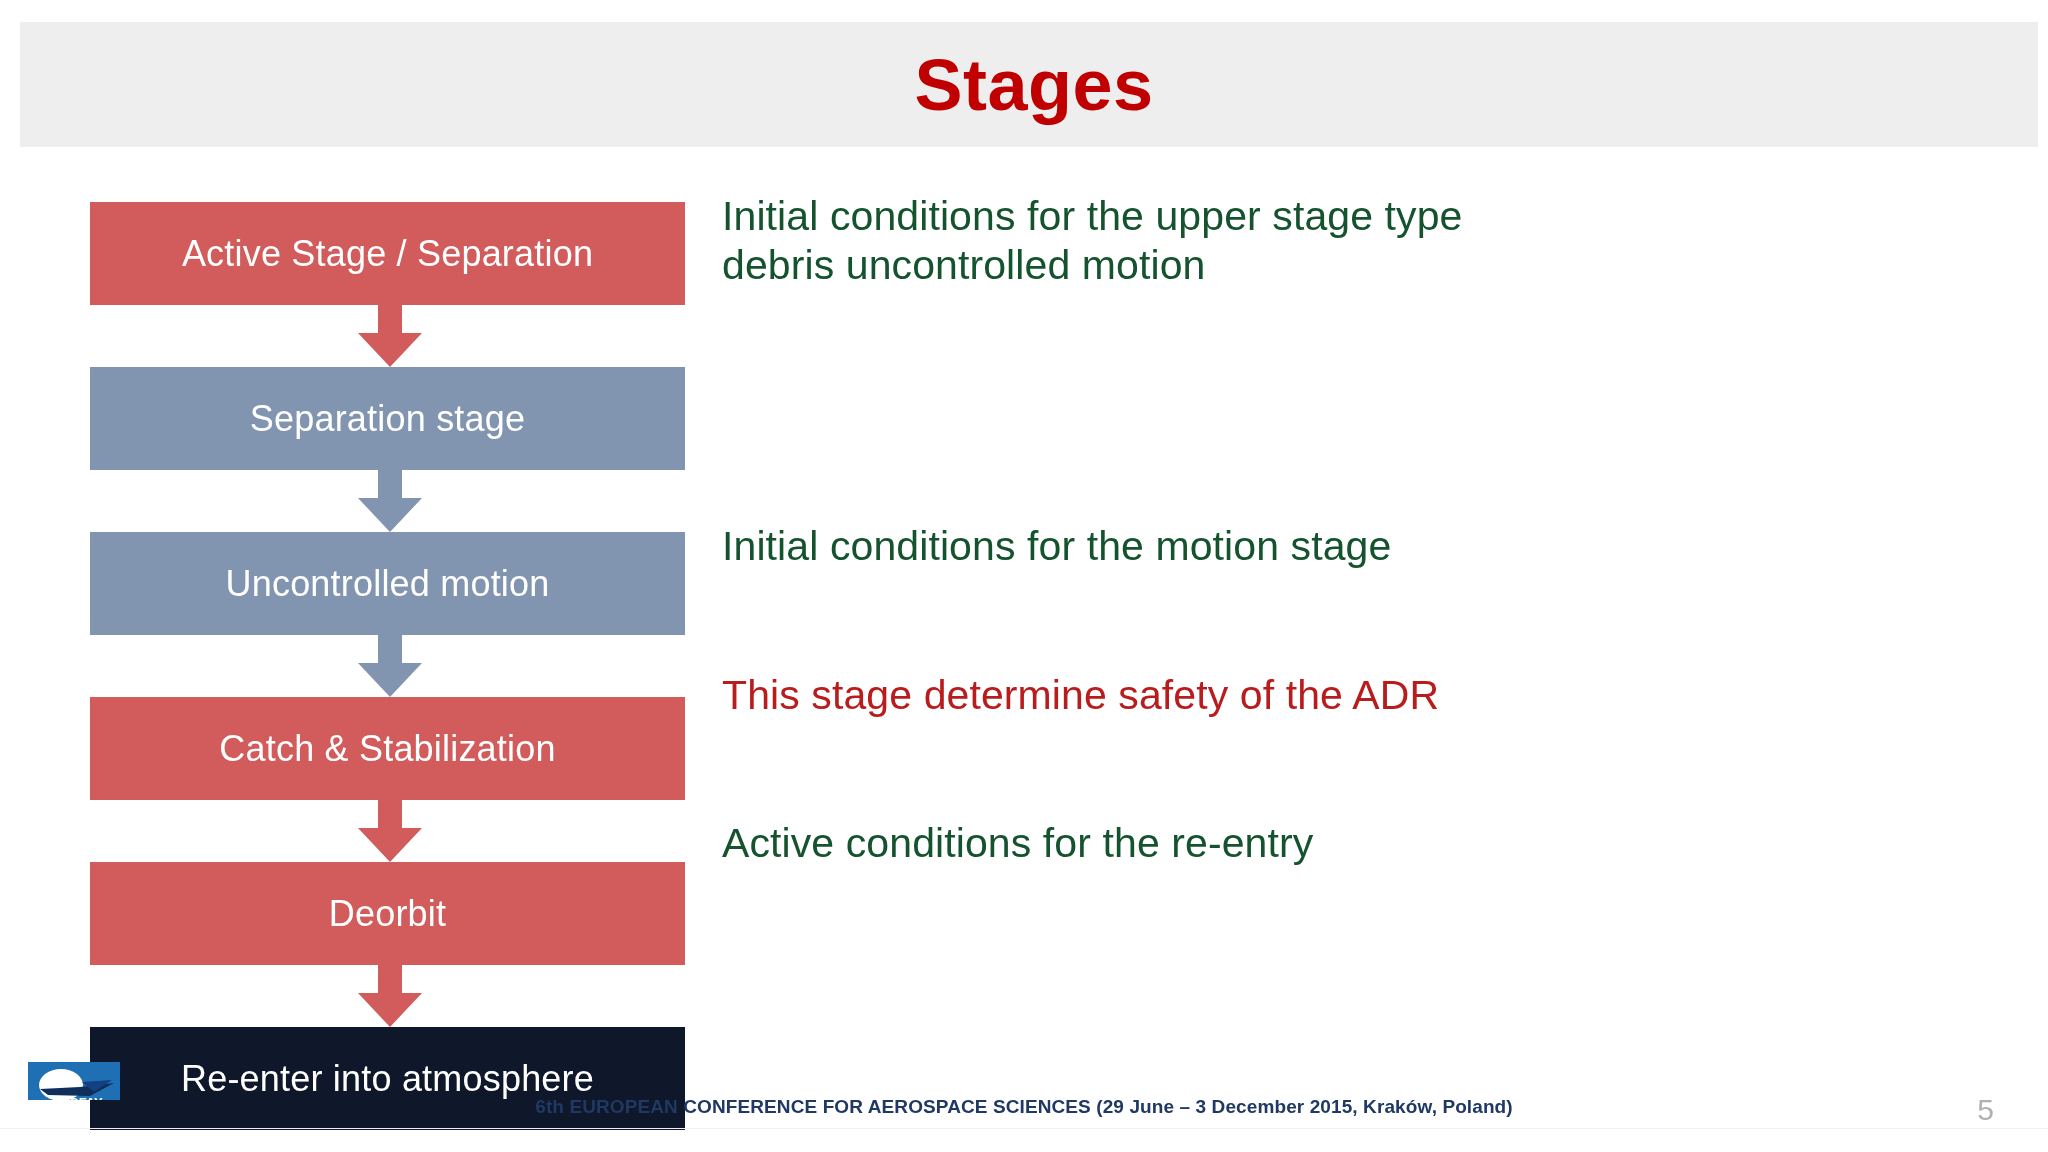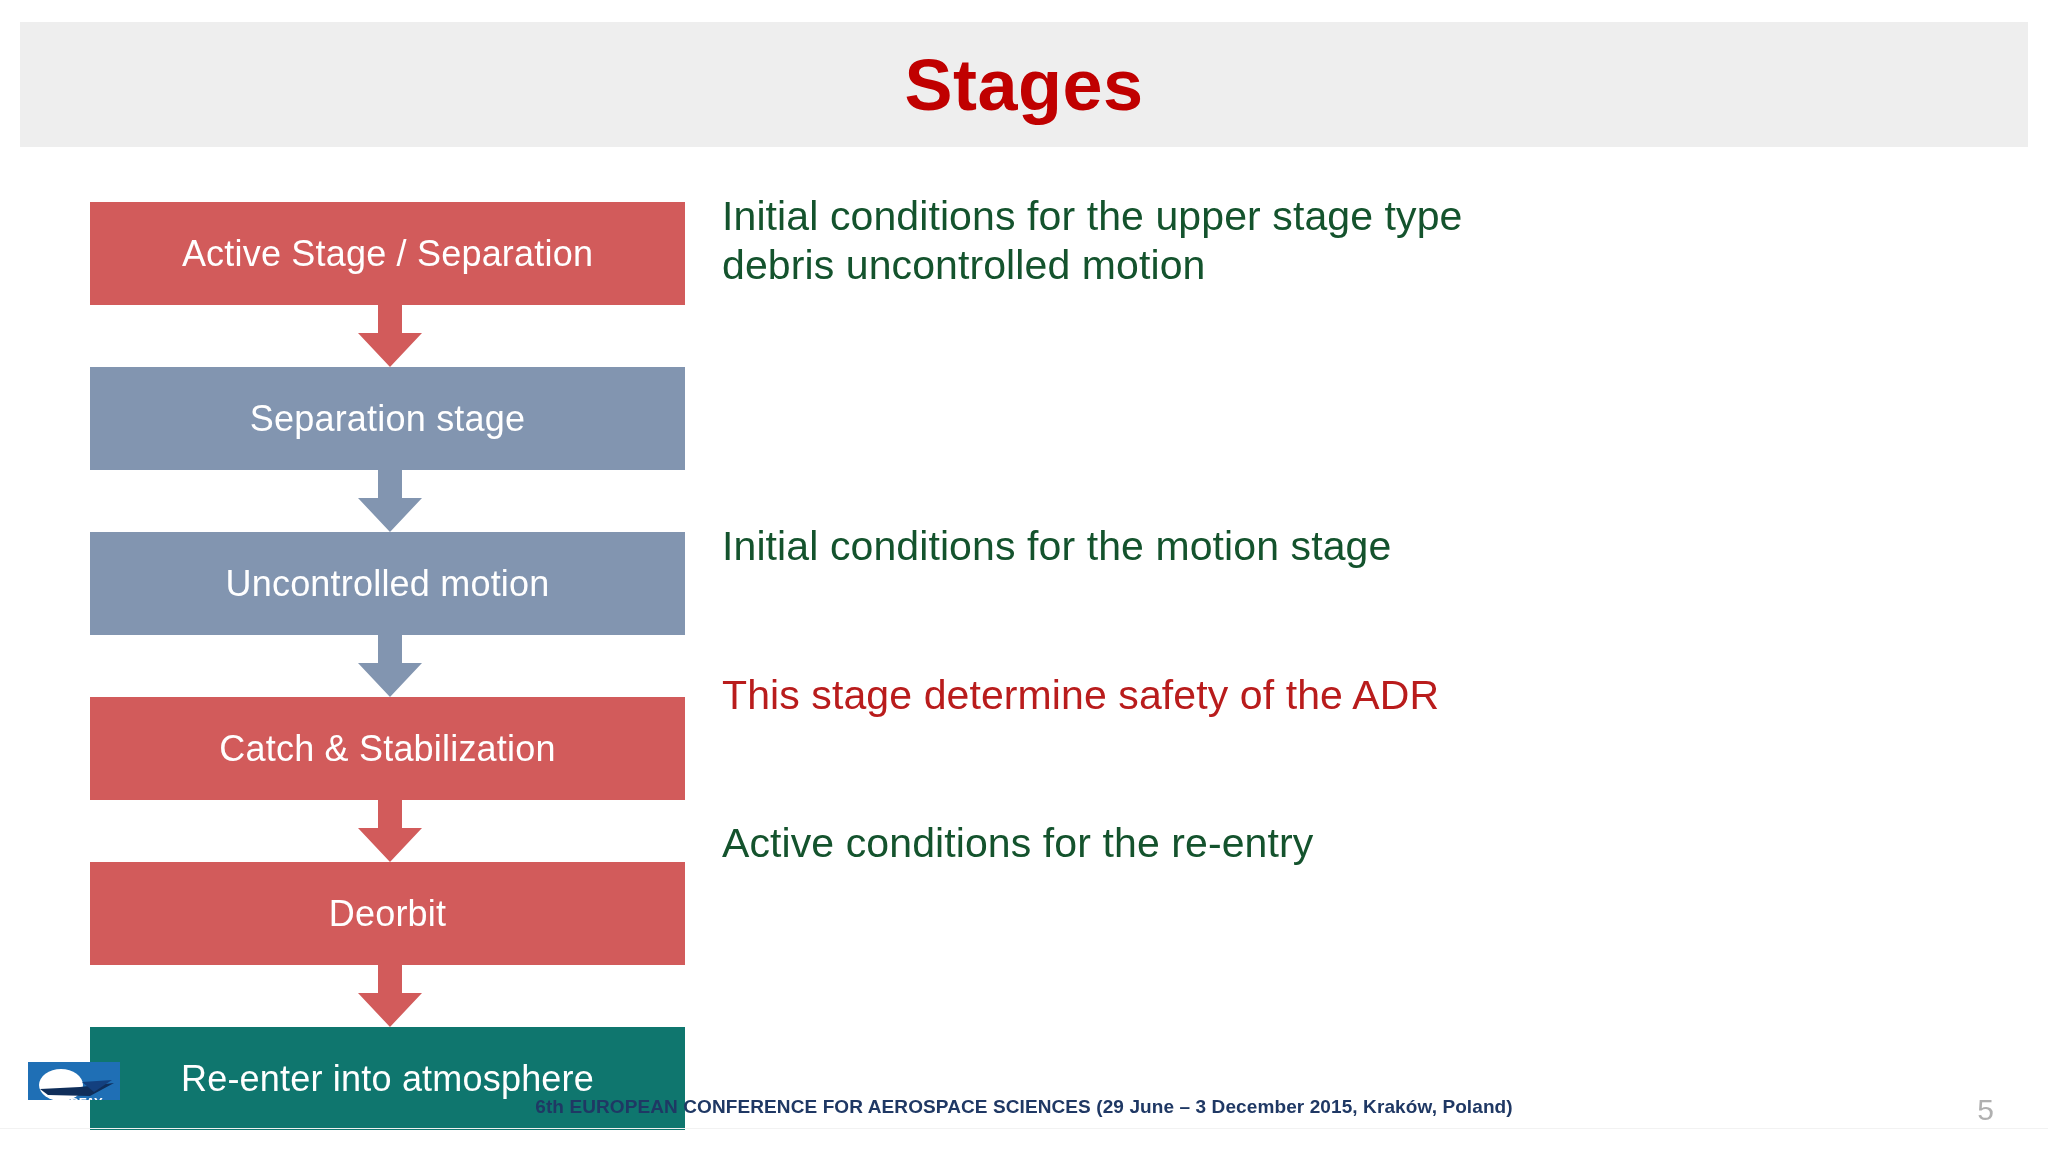--- a/index.html
+++ b/index.html
@@ -19,20 +19,21 @@
   .title-band {
     position: absolute;
     left: 20px;
     top: 22px;
     width: 2008px;
     height: 125px;
     background: #eeeeee;
     display: flex;
     align-items: center;
     justify-content: center;
+    padding-left: 10px;
   }
   .slide-title {
     font-size: 72px;
     font-weight: bold;
     color: #C00000;
     letter-spacing: 0.5px;
     line-height: 1;
     font-family: "Liberation Sans", sans-serif;
   }
 
@@ -51,21 +52,21 @@
     justify-content: center;
     color: #ffffff;
     font-size: 36px;
     font-weight: normal;
     letter-spacing: 0.2px;
     box-sizing: border-box;
     position: relative;
   }
   .flow-box.red   { background: #D25B5B; }
   .flow-box.blue  { background: #8295B0; }
-  .flow-box.gray  { background: #0f766e; }
+  .flow-box.gray  { background: #0f172a; }
 
   .arrow-wrap {
     width: 595px;
     height: 62px;
     position: relative;
   }
   .arrow-wrap svg {
     position: absolute;
     left: 268px;
     top: 0;

